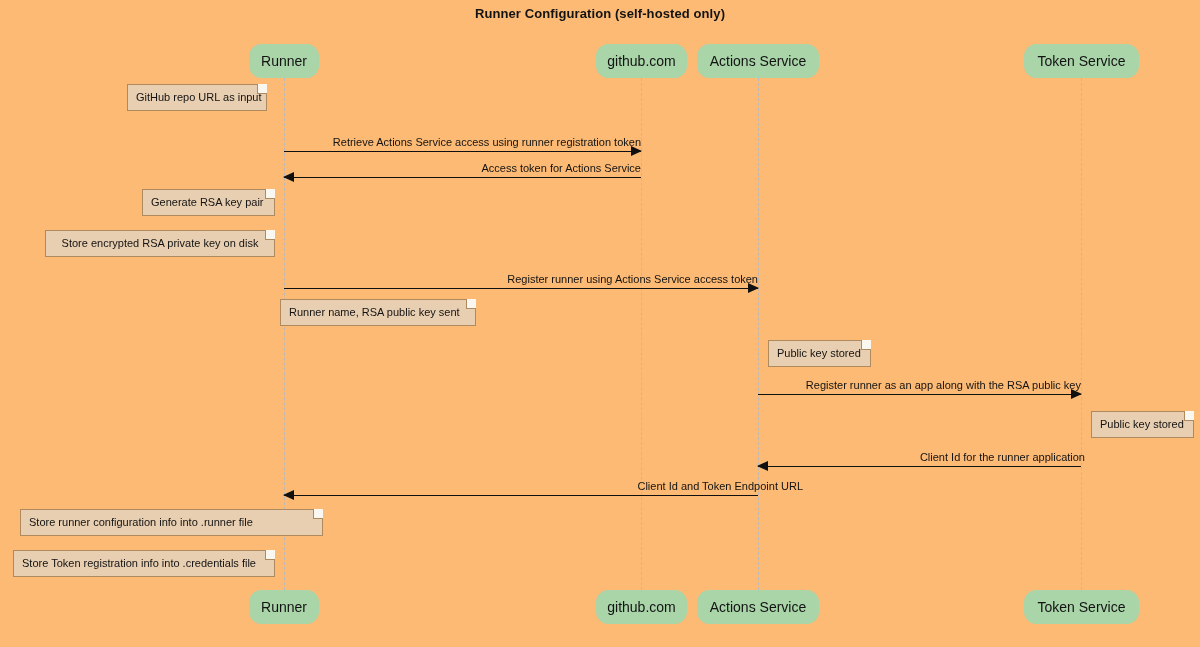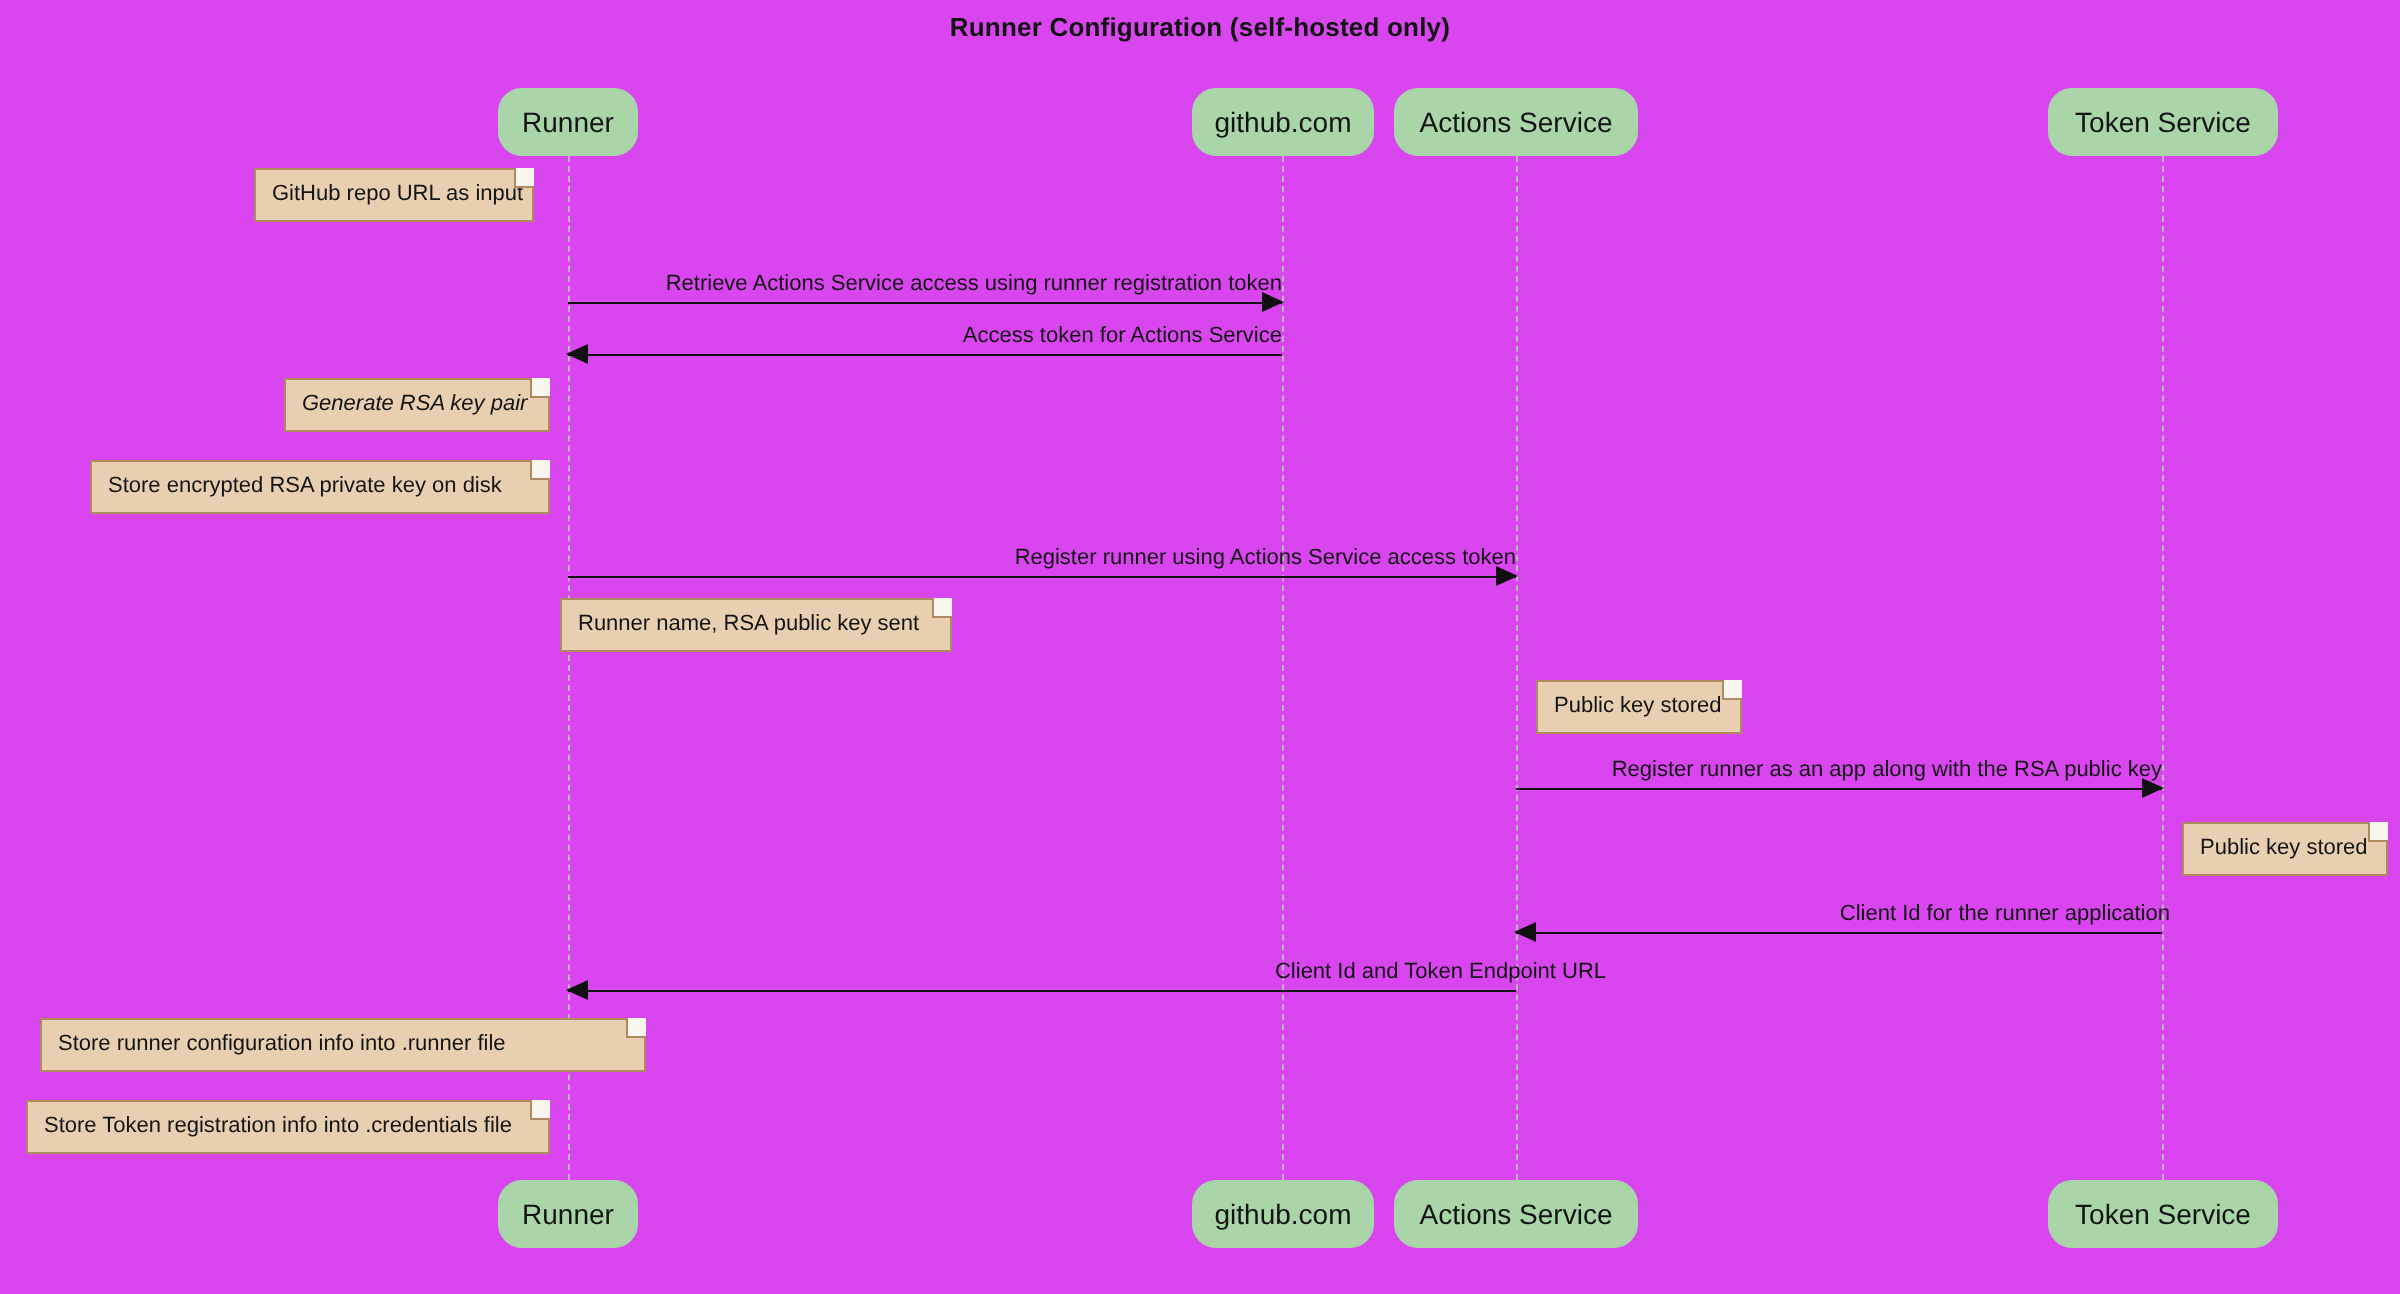--- a/index.html
+++ b/index.html
@@ -9,21 +9,21 @@
   }
   body {
     font-family: "Liberation Sans", sans-serif;
     -webkit-font-smoothing: antialiased;
   }
   #diagram {
     position: relative;
     width: 1200px;
     height: 647px;
     overflow: hidden;
-    background: #d946ef;
+    background: #fdba74;
   }
   #title {
     position: absolute;
     top: 6px;
     left: 0;
     width: 1200px;
     text-align: center;
     font-size: 13px;
     font-weight: bold;
     color: #131313;
@@ -151,21 +151,21 @@
         <div class="label" style="left: 4px; width: 323px;">Client Id for the runner application</div>
       </div>
       <div class="msg left" style="left: 284px; top: 495px; width: 474px;">
         <div class="line" style="width: 474px;"></div>
         <div class="head" style="left: -1px;"></div>
         <div class="label" style="left: 0px; width: 474px; padding-left: 45px;">Client Id and Token Endpoint URL</div>
       </div>
     </div>
   <div id="notes-layer">
       <div class="note" style="left: 127px; top: 84px; width: 140px;"><span>GitHub repo URL as input</span><span class="fold"></span></div>
-      <div class="note" style="left: 142px; top: 189px; width: 133px; font-style: italic;"><span>Generate RSA key pair</span><span class="fold"></span></div>
-      <div class="note" style="left: 45px; top: 230px; width: 230px;"><span>Store encrypted RSA private key on disk</span><span class="fold"></span></div>
+      <div class="note" style="left: 142px; top: 189px; width: 133px;"><span>Generate RSA key pair</span><span class="fold"></span></div>
+      <div class="note" style="left: 45px; top: 230px; width: 230px; text-align: center;"><span>Store encrypted RSA private key on disk</span><span class="fold"></span></div>
       <div class="note" style="left: 280px; top: 299px; width: 196px;"><span>Runner name, RSA public key sent</span><span class="fold"></span></div>
       <div class="note" style="left: 768px; top: 340px; width: 103px;"><span>Public key stored</span><span class="fold"></span></div>
       <div class="note" style="left: 1091px; top: 411px; width: 103px;"><span>Public key stored</span><span class="fold"></span></div>
       <div class="note" style="left: 20px; top: 509px; width: 303px;"><span>Store runner configuration info into .runner file</span><span class="fold"></span></div>
       <div class="note" style="left: 13px; top: 550px; width: 262px;"><span>Store Token registration info into .credentials file</span><span class="fold"></span></div>
     </div>
 </div>
 
 </body></html>

